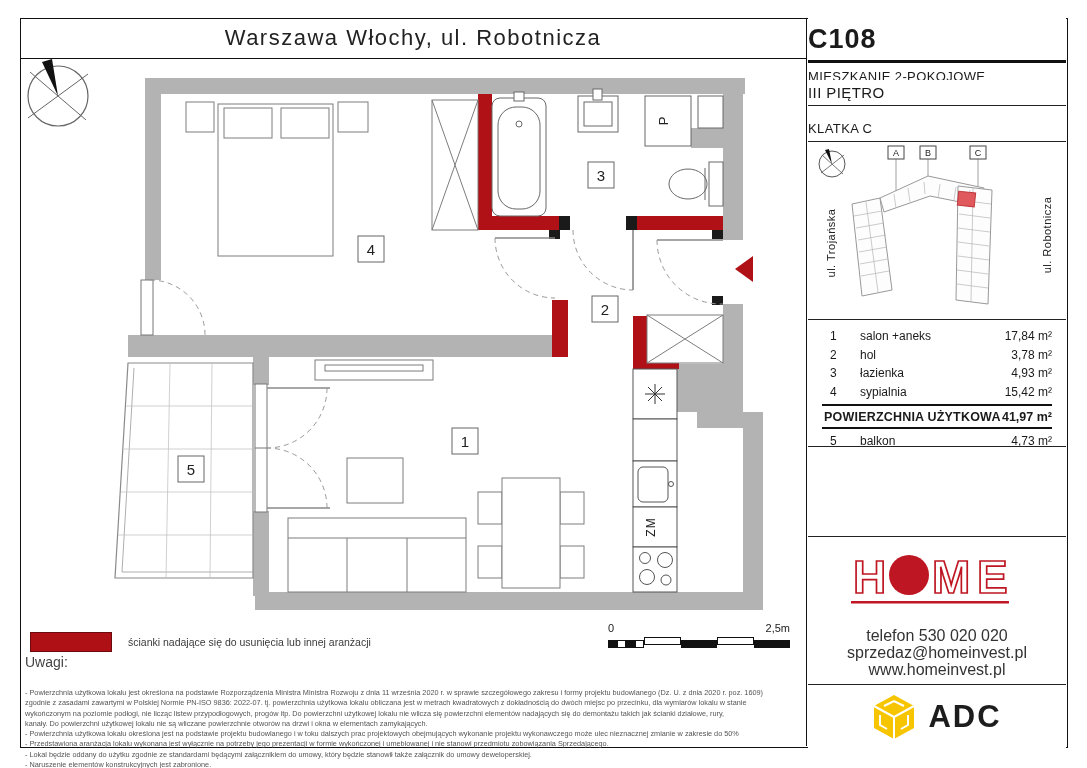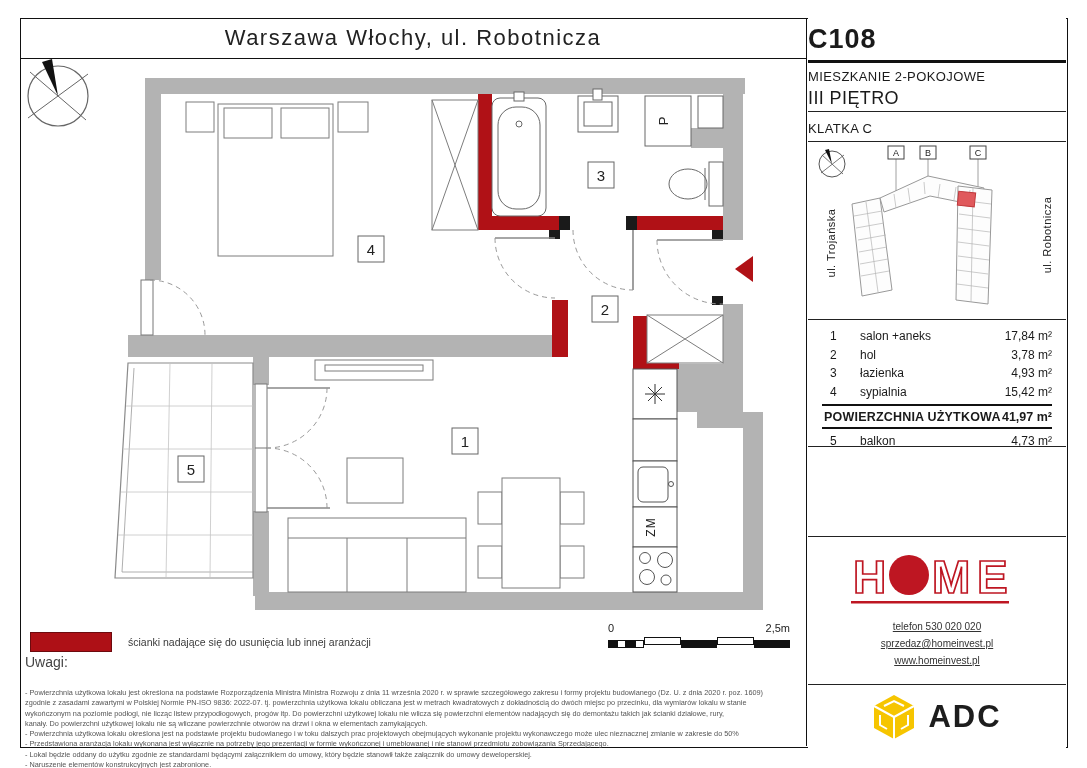--- a/index.html
+++ b/index.html
@@ -7,34 +7,34 @@
        font-family:"Liberation Sans",sans-serif;color:#1a1a1a;}
   .abs{position:absolute;}
   #frame{left:20px;top:18px;width:1046px;height:728px;border:1.5px solid #111;}
   #titlebar{left:20px;top:18px;width:786px;height:40px;border-bottom:1.5px solid #111;
     display:flex;align-items:center;justify-content:center;font-size:22px;letter-spacing:1.5px;color:#222;}
   #plan-svg{left:0;top:0;}
   #divider{left:806px;top:18px;height:728px;border-left:1.5px solid #111;width:0;}
   .prow{left:808px;width:258px;box-sizing:border-box;display:flex;align-items:center;background:#fff;}
   #r-code{top:18px;height:45px;font-size:27px;font-weight:bold;border-bottom:3px solid #111;letter-spacing:1px;}
   #r-type{top:63px;height:27px;font-size:13px;border-bottom:1.2px solid #222;letter-spacing:.4px;}
-  #r-floor{top:86px;height:26px;font-size:18px;border-bottom:1px solid #222;letter-spacing:.4px;}
+  #r-floor{top:80px;height:26px;font-size:15px;border-bottom:1px solid #222;letter-spacing:.4px;}
   #r-stair{top:116px;height:26px;font-size:13px;border-bottom:1px solid #222;letter-spacing:.4px;}
   #r-site{top:142px;height:178px;border-bottom:1px solid #222;padding:0;}
   #r-table{top:320px;height:127px;border-bottom:1px solid #222;display:block;padding:7px 14px 0 14px;}
   .trow{display:flex;font-size:12px;height:18.5px;align-items:center;}
   .tnum{width:30px;padding-left:8px;}
   .tname{flex:1;}
   .tarea{text-align:right;}
   #total-row{border-top:2.5px solid #111;border-bottom:2.5px solid #111;font-weight:bold;height:21px;margin:3px 0;font-size:12.5px;}
   #total-row .tlabel{flex:1;padding-left:2px;letter-spacing:.2px;}
   #r-gap{top:447px;height:90px;border-bottom:1px solid #222;}
   #r-home{top:537px;height:148px;border-bottom:1px solid #222;display:block;text-align:center;padding-left:0;}
   #invest-line{font-size:19px;font-weight:bold;letter-spacing:11px;padding-left:11px;color:#be1622;margin-top:2px;}
-  #home-contact{margin-top:7px;font-size:10px;line-height:17px;color:#333;text-decoration:underline;}
+  #home-contact{margin-top:16px;font-size:16px;line-height:17px;color:#333;}
   #r-adc{top:686px;height:62px;justify-content:center;padding-left:0;gap:12px;}
   #adc-text{font-size:31px;font-weight:800;letter-spacing:2px;color:#1d1d1d;}
   .street{position:absolute;width:120px;height:14px;font-size:11px;color:#222;text-align:center;transform:rotate(-90deg);letter-spacing:.5px;}
   #street-left{left:772px;top:236px;}
   #street-right{left:988px;top:228px;}
   
   #scalebar{left:608px;top:622px;width:182px;}
   #scalebar .lbls{display:flex;justify-content:space-between;font-size:11px;height:14px;color:#222;}
   #scalebar .bar{position:relative;height:12px;margin-top:1px;}
   .seg{position:absolute;height:8px;box-sizing:border-box;}

